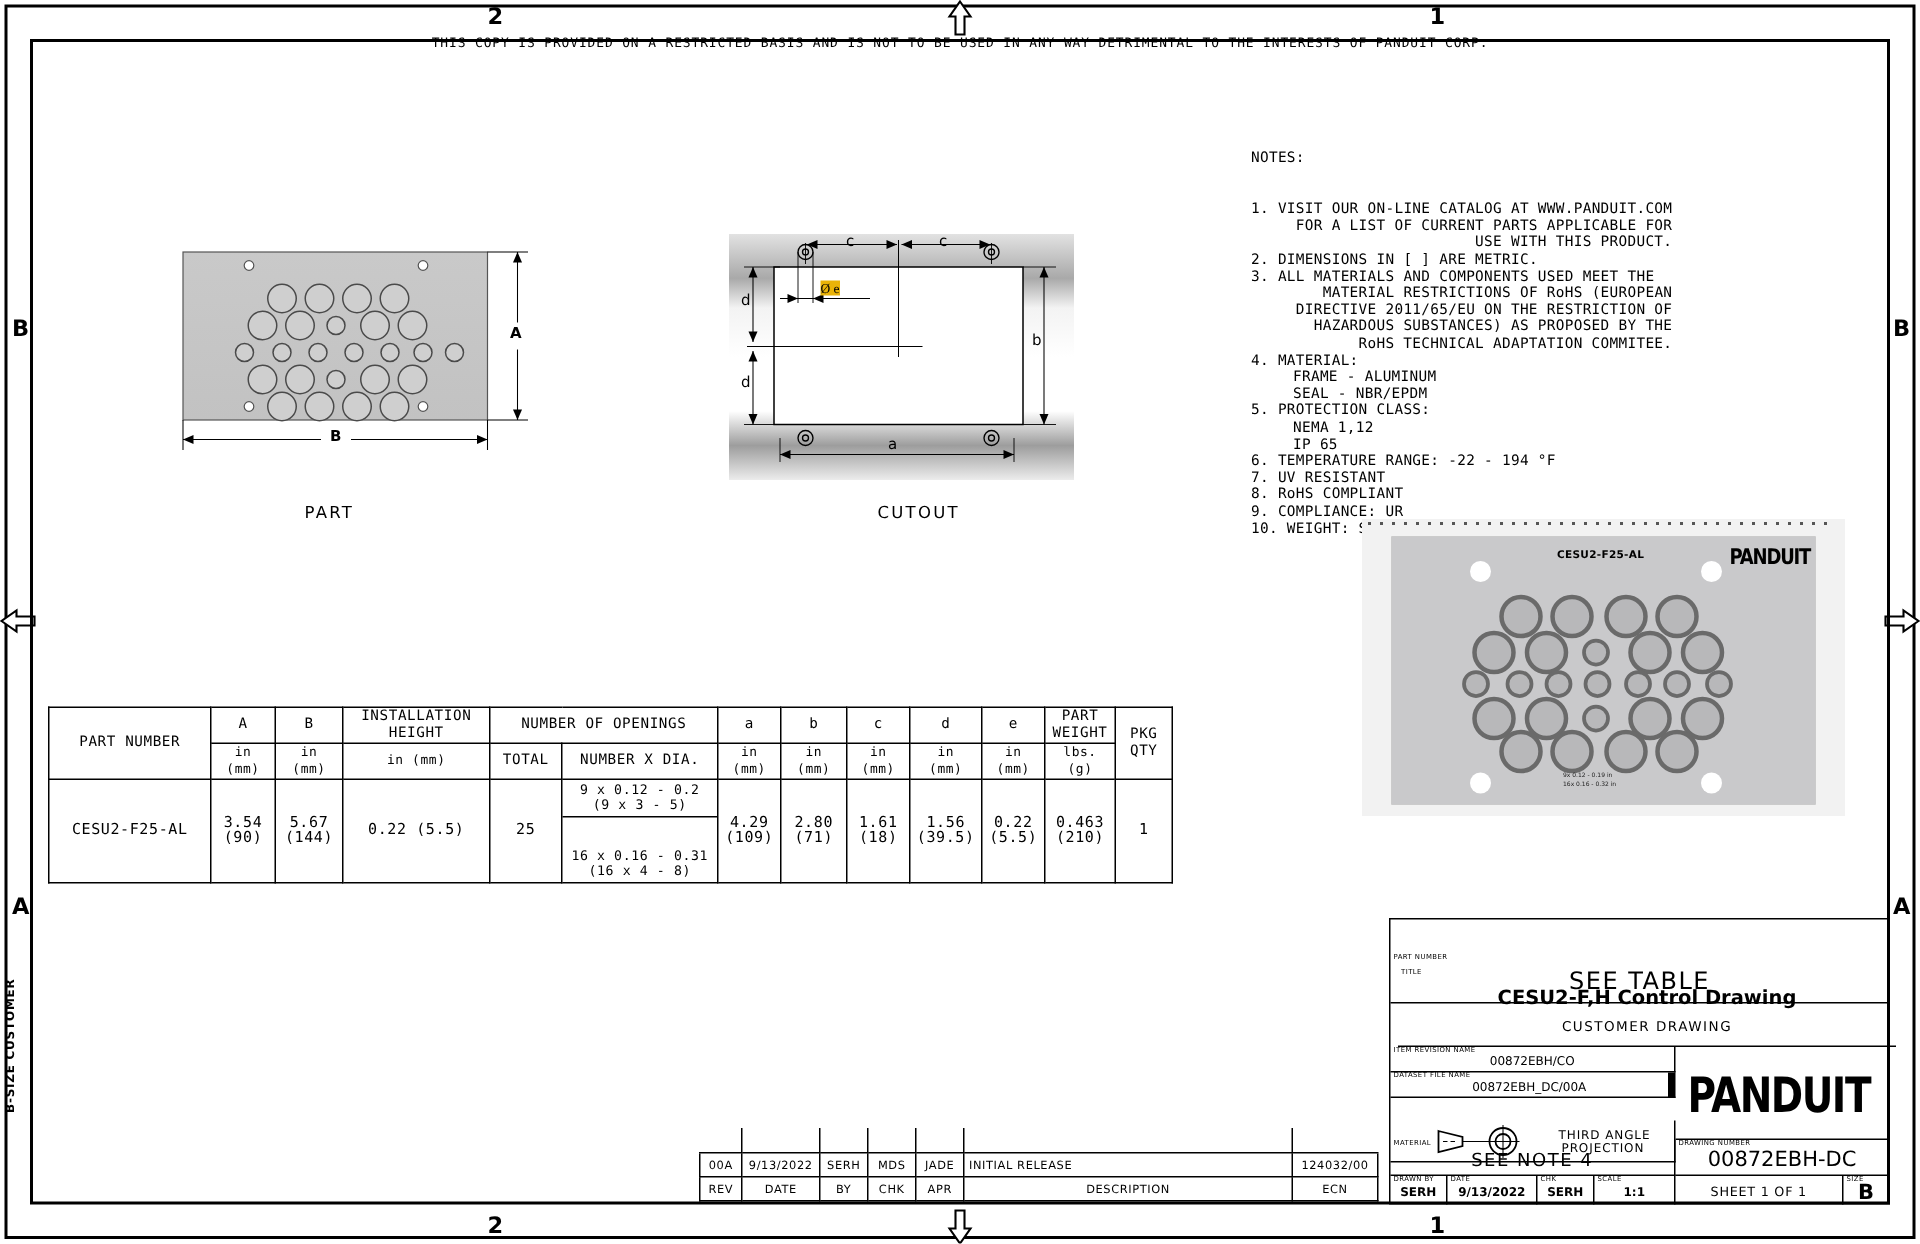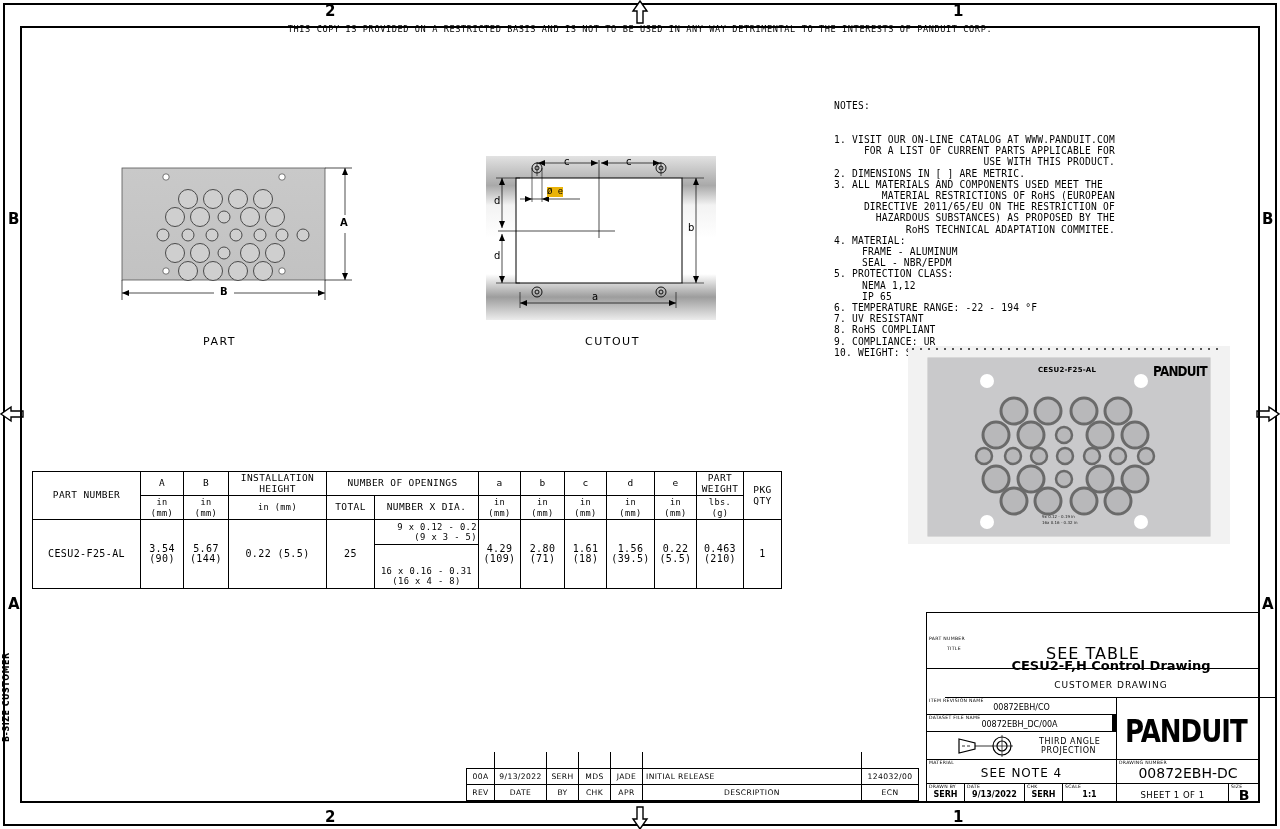--- a/index.html
+++ b/index.html
@@ -331,21 +331,21 @@
 
       <rect x="80" y="7" width="14" height="12" fill="#fff" opacity="0.0"></rect>
       <rect x="12" y="44" width="22" height="14" fill="#fff" opacity="0.0"></rect>
     </svg>
     <div style="position:absolute; left:84px; top:6px; font-size:10px; font-family:'DejaVu Sans',sans-serif;">c</div>
     <div style="position:absolute; left:146px; top:6px; font-size:10px; font-family:'DejaVu Sans',sans-serif;">c</div>
     <div style="position:absolute; left:14px; top:45px; font-size:10px; font-family:'DejaVu Sans',sans-serif;">d</div>
     <div style="position:absolute; left:14px; top:100px; font-size:10px; font-family:'DejaVu Sans',sans-serif;">d</div>
     <div style="position:absolute; left:208px; top:72px; font-size:10px; font-family:'DejaVu Sans',sans-serif;">b</div>
     <div style="position:absolute; left:112px; top:141px; font-size:10px; font-family:'DejaVu Sans',sans-serif;">a</div>
-    <div style="position:absolute; left:67px; top:37px; font-size:9px; font-family:Liberation Mono, monospace; background:#eab308;">Ø e</div>
+    <div style="position:absolute; left:67px; top:37px; font-size:9px; font-family:Liberation Serif, serif; background:#eab308;">Ø e</div>
   </div>
   <div class="caption" style="left:585px; top:335px;">CUTOUT</div>
 
   <div class="photo">
     <svg width="322" height="198" viewBox="0 0 322 198">
       <rect x="0" y="0" width="322" height="198" fill="#f2f2f2"></rect>
 
       <g fill="#555">
         <rect x="4" y="2" width="2" height="2"></rect>
           <rect x="12" y="2" width="2" height="2"></rect>
@@ -495,21 +495,21 @@
       <td class="val">CESU2-F25-AL</td>
       <td class="val">
         <span>3.54</span><br><span>(90)</span>
       </td>
       <td class="val">
         <span>5.67</span><br><span>(144)</span>
       </td>
       <td class="val">0.22 (5.5)</td>
       <td class="val">25</td>
       <td style="padding:0;">
-        <div class="sub" style="border-bottom:1px solid #000; padding:2px 1px;text-align:right;">
+        <div class="sub" style="border-bottom:1px solid #000; padding:2px 1px;">
           <span>9 x 0.12 - 0.2</span><br>
           <span>(9 x 3 - 5)</span>
         </div>
         <div class="sub" style="padding:2px 1px;margin-top:19px;">
           <span>16 x 0.16 - 0.31</span><br>
           <span>(16 x 4 - 8)</span>
         </div>
       </td>
       <td class="val">
         <span>4.29</span><br><span>(109)</span>
@@ -566,37 +566,37 @@
   </tbody>
     </table>
 
   <div class="title-block">
 
     <div class="tb-cell" style="left:0; top:0; width:332px; height:33px;margin-top:23px;">
       <span class="tb-tag">PART NUMBER</span>
       <span class="tb-val" style="top:8px; font-size:16px; letter-spacing:1px;">SEE TABLE</span>
     </div>
 
-    <div class="tb-cell" style="left:18px; top:33px; width:332px; height:52px;">
+    <div class="tb-cell" style="left:5px; top:33px; width:332px; height:52px;">
       <span class="tb-tag">TITLE</span>
       <span class="tb-val" style="top:12px; font-size:13px; font-weight:bold;">CESU2-F,H Control Drawing</span>
       <span class="tb-val" style="top:34px; font-size:9px; letter-spacing:1px;">CUSTOMER DRAWING</span>
     </div>
 
     <div class="tb-cell" style="left:0; top:85px; width:190px; height:17px; border-right:1px solid #000;">
       <span class="tb-tag">ITEM REVISION NAME</span>
       <span class="tb-val" style="top:5px; font-size:8px;">00872EBH/CO</span>
     </div>
 
     <div class="tb-cell" style="left:0; top:102px; width:190px; height:17px; border-right:5px solid #000000;">
       <span class="tb-tag">DATASET FILE NAME</span>
       <span class="tb-val" style="top:5px; font-size:8px;">00872EBH_DC/00A</span>
     </div>
 
-    <div class="tb-cell" style="left:0; top:119px; width:190px; height:28px; border-right:1px solid #000;">
+    <div class="tb-cell" style="left:0; top:134px; width:190px; height:28px; border-right:1px solid #000;">
       <span style="position:absolute; left:22px; top:3px;">
         <svg width="80" height="22" viewBox="0 0 80 22">
           <path d="M10 4 L26 8 L26 14 L10 18 Z" fill="none" stroke="#000" stroke-width="1.2"></path>
           <line x1="13" y1="11" x2="23" y2="11" stroke="#000" stroke-width="0.8" stroke-dasharray="3,2"></line>
           <line x1="26" y1="11" x2="44" y2="11" stroke="#000" stroke-width="0.8"></line>
           <circle cx="53" cy="11" r="9" fill="none" stroke="#000" stroke-width="1.2"></circle>
           <circle cx="53" cy="11" r="5" fill="none" stroke="#000" stroke-width="1.2"></circle>
           <line x1="53" y1="0" x2="53" y2="22" stroke="#000" stroke-width="0.7"></line>
           <line x1="44" y1="11" x2="64" y2="11" stroke="#000" stroke-width="0.7"></line>
         </svg>

